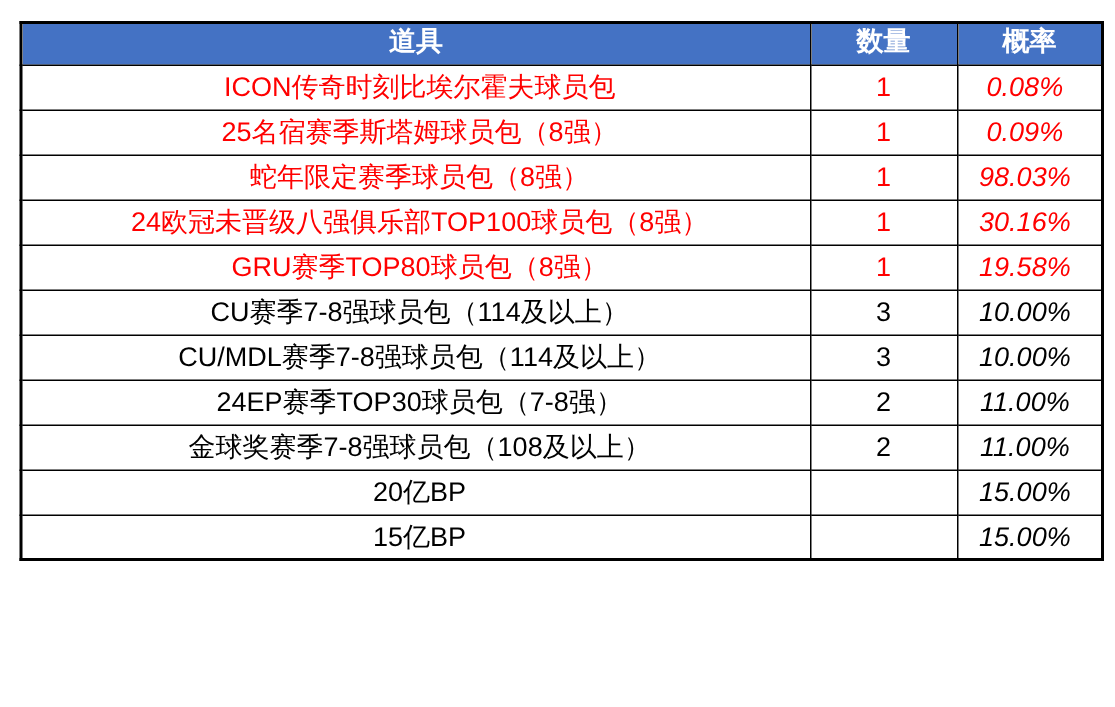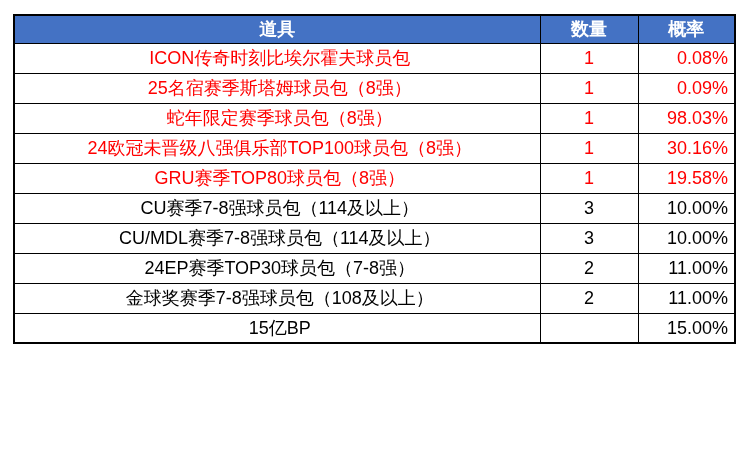--- a/index.html
+++ b/index.html
@@ -38,32 +38,33 @@
     box-sizing:border-box;
   }
   .loot-table thead tr{height:28px;}
   .loot-table tbody tr{height:30px;}
   .loot-table th{
     background:var(--header-bg);
     color:var(--header-text);
     font-weight:bold;
     text-align:center;
     padding:0;
+    font-family:Liberation Mono, monospace;
   }
   .loot-table td{
     color:var(--body-text);
     font-weight:normal;
     padding:0;
   }
   .loot-table tr.highlight td{
     color:var(--highlight-text);
   }
   td.cell-item{text-align:center;padding-left:5px;}
   td.cell-qty{text-align:center;}
-  td.cell-prob{text-align:right;padding-right:6px;}
+  td.cell-prob{text-align:center;padding-right:6px;font-style:italic;}
 </style>
 </head>
 <body>
 
 <table class="loot-table">
   <colgroup>
     <col style="width:526px">
     <col style="width:98px">
     <col style="width:97px">
   </colgroup>
@@ -114,18 +115,23 @@
         <td class="cell-item">24EP赛季TOP30球员包（7-8强）</td>
         <td class="cell-qty">2</td>
         <td class="cell-prob">11.00%</td>
       </tr>
       <tr>
         <td class="cell-item">金球奖赛季7-8强球员包（108及以上）</td>
         <td class="cell-qty">2</td>
         <td class="cell-prob">11.00%</td>
       </tr>
       <tr>
+        <td class="cell-item">20亿BP</td>
+        <td class="cell-qty"></td>
+        <td class="cell-prob">15.00%</td>
+      </tr>
+      <tr>
         <td class="cell-item">15亿BP</td>
         <td class="cell-qty"></td>
         <td class="cell-prob">15.00%</td>
       </tr>
     </tbody>
 </table>
 
 </body></html>

